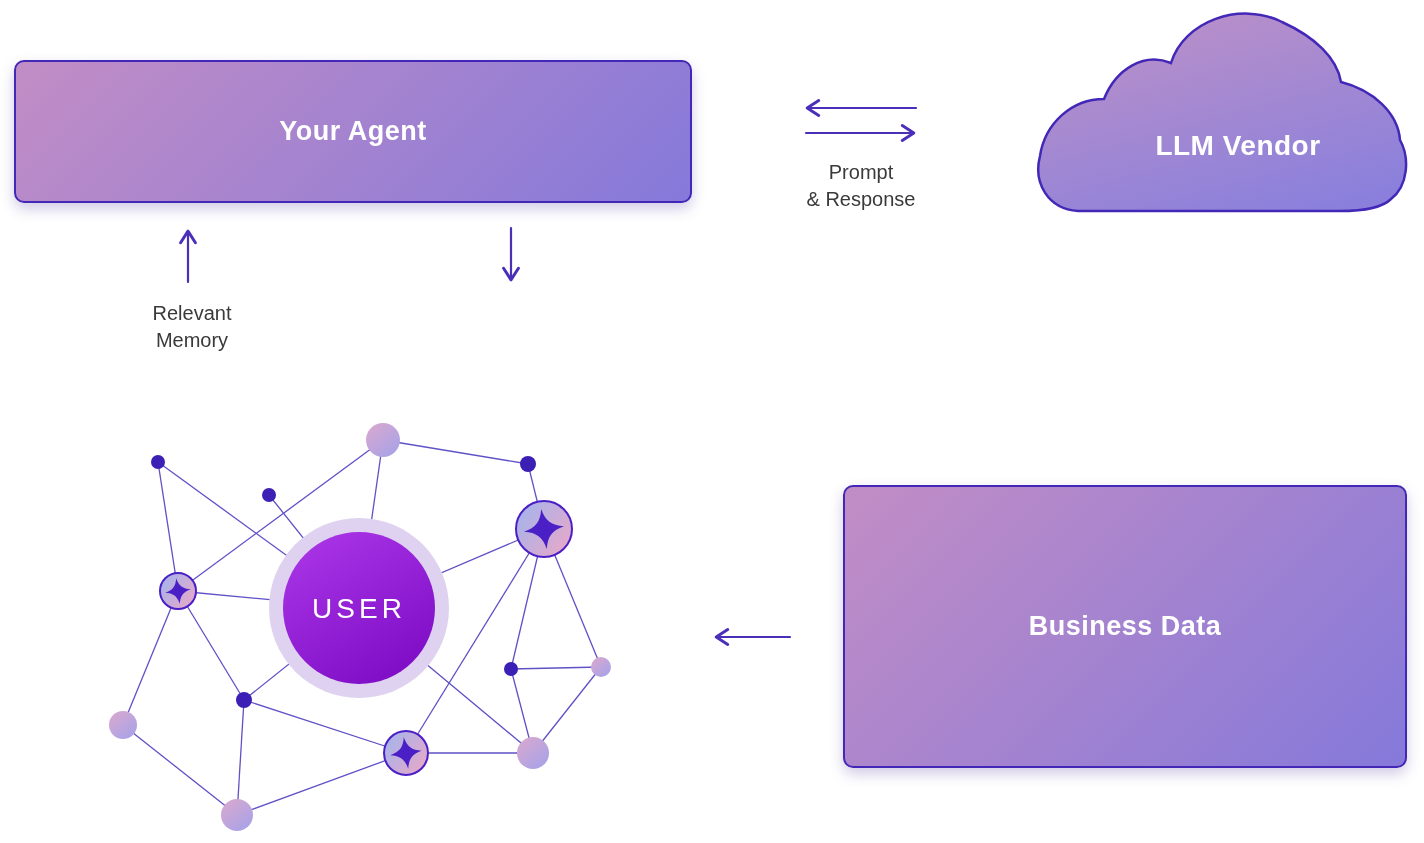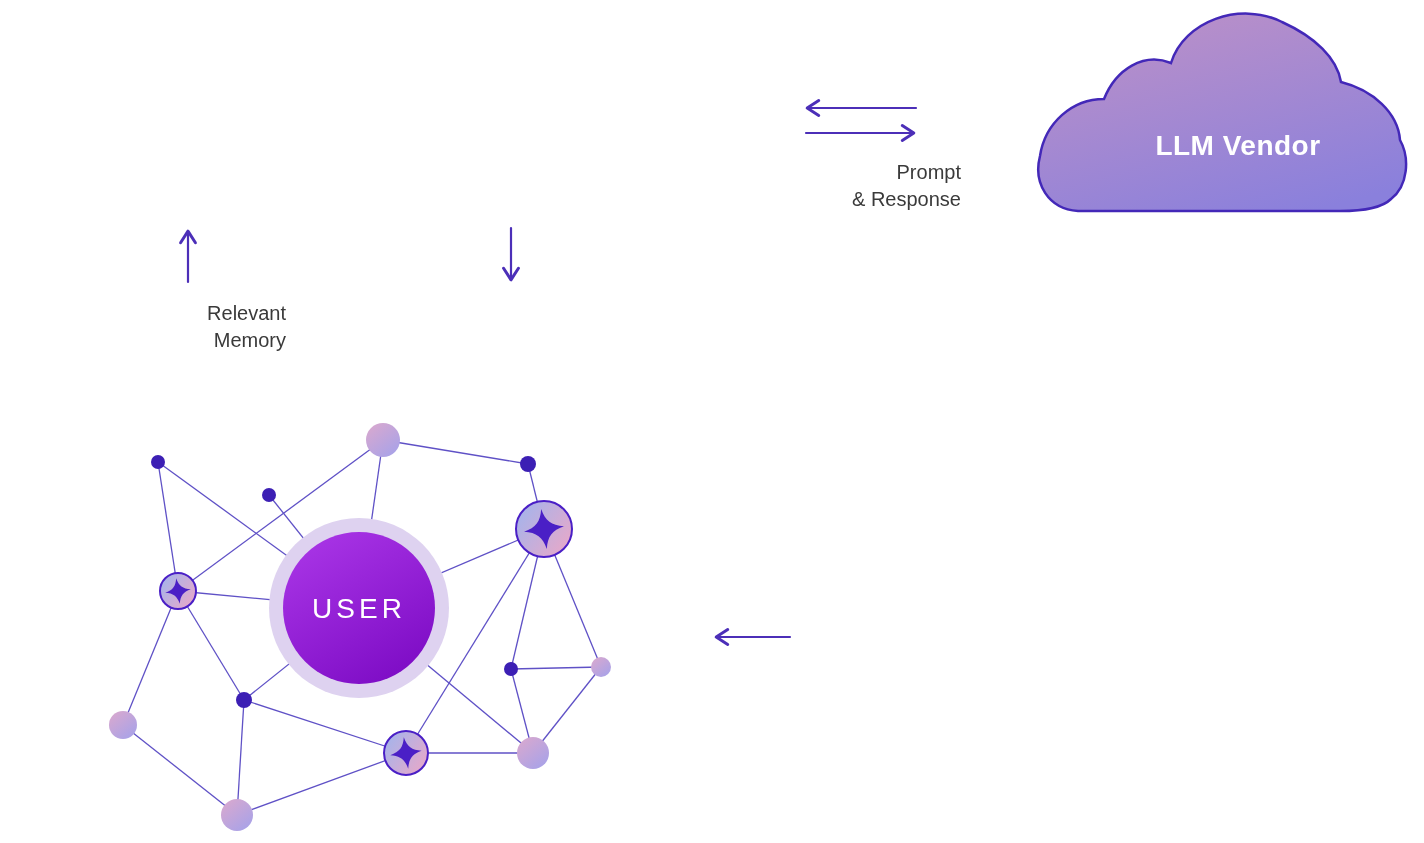--- a/index.html
+++ b/index.html
@@ -43,23 +43,23 @@
     display:flex;align-items:center;justify-content:center;
     box-shadow:0 6px 14px rgba(90,70,160,0.28);
     box-sizing:border-box;
   }
   .box-agent{left:14px;top:60px;width:678px;height:143px;}
   .box-business{left:843px;top:485px;width:564px;height:283px;}
   .box-label{color:#ffffff;font-size:27px;font-weight:700;letter-spacing:0.5px;}
 
   .flow-label{
     position:absolute;color:var(--label-text);font-size:20px;line-height:27px;
-    text-align:right;white-space:pre-line;
-  }
-  #lbl-memory{left:86px;top:300px;width:200px;}
+    text-align:center;white-space:pre-line;
+  }
+  #lbl-memory{left:92px;top:300px;width:200px;}
   #lbl-chat{left:391px;top:300px;width:242px;}
   #lbl-prompt{left:761px;top:159px;width:200px;}
 </style>
 </head>
 <body>
 
 <div class="canvas">
 
   <svg id="diagram-svg" width="1424" height="843" viewBox="0 0 1424 843">
     <defs>
@@ -187,19 +187,25 @@
       <text class="cloud-text" x="218" y="152">LLM Vendor</text>
     </g>
 
     <line class="arrow" x1="916" y1="108" x2="808" y2="108" marker-end="url(#ah)"></line>
     <line class="arrow" x1="806" y1="133" x2="913" y2="133" marker-end="url(#ah)"></line>
     <line class="arrow" x1="188" y1="282" x2="188" y2="232" marker-end="url(#ah)"></line>
     <line class="arrow" x1="511" y1="228" x2="511" y2="279" marker-end="url(#ah)"></line>
     <line class="arrow" x1="790" y1="637" x2="717" y2="637" marker-end="url(#ah)"></line>
   </svg>
 
-
+  <div class="box box-agent">
+    <span class="box-label">Your Agent</span>
+  </div>
+
+  <div class="box box-business">
+    <span class="box-label">Business Data</span>
+  </div>
 
   <div class="flow-label" id="lbl-prompt">Prompt
 &amp; Response</div>
   <div class="flow-label" id="lbl-memory">Relevant
 Memory</div>
 </div>
 
 </body></html>

